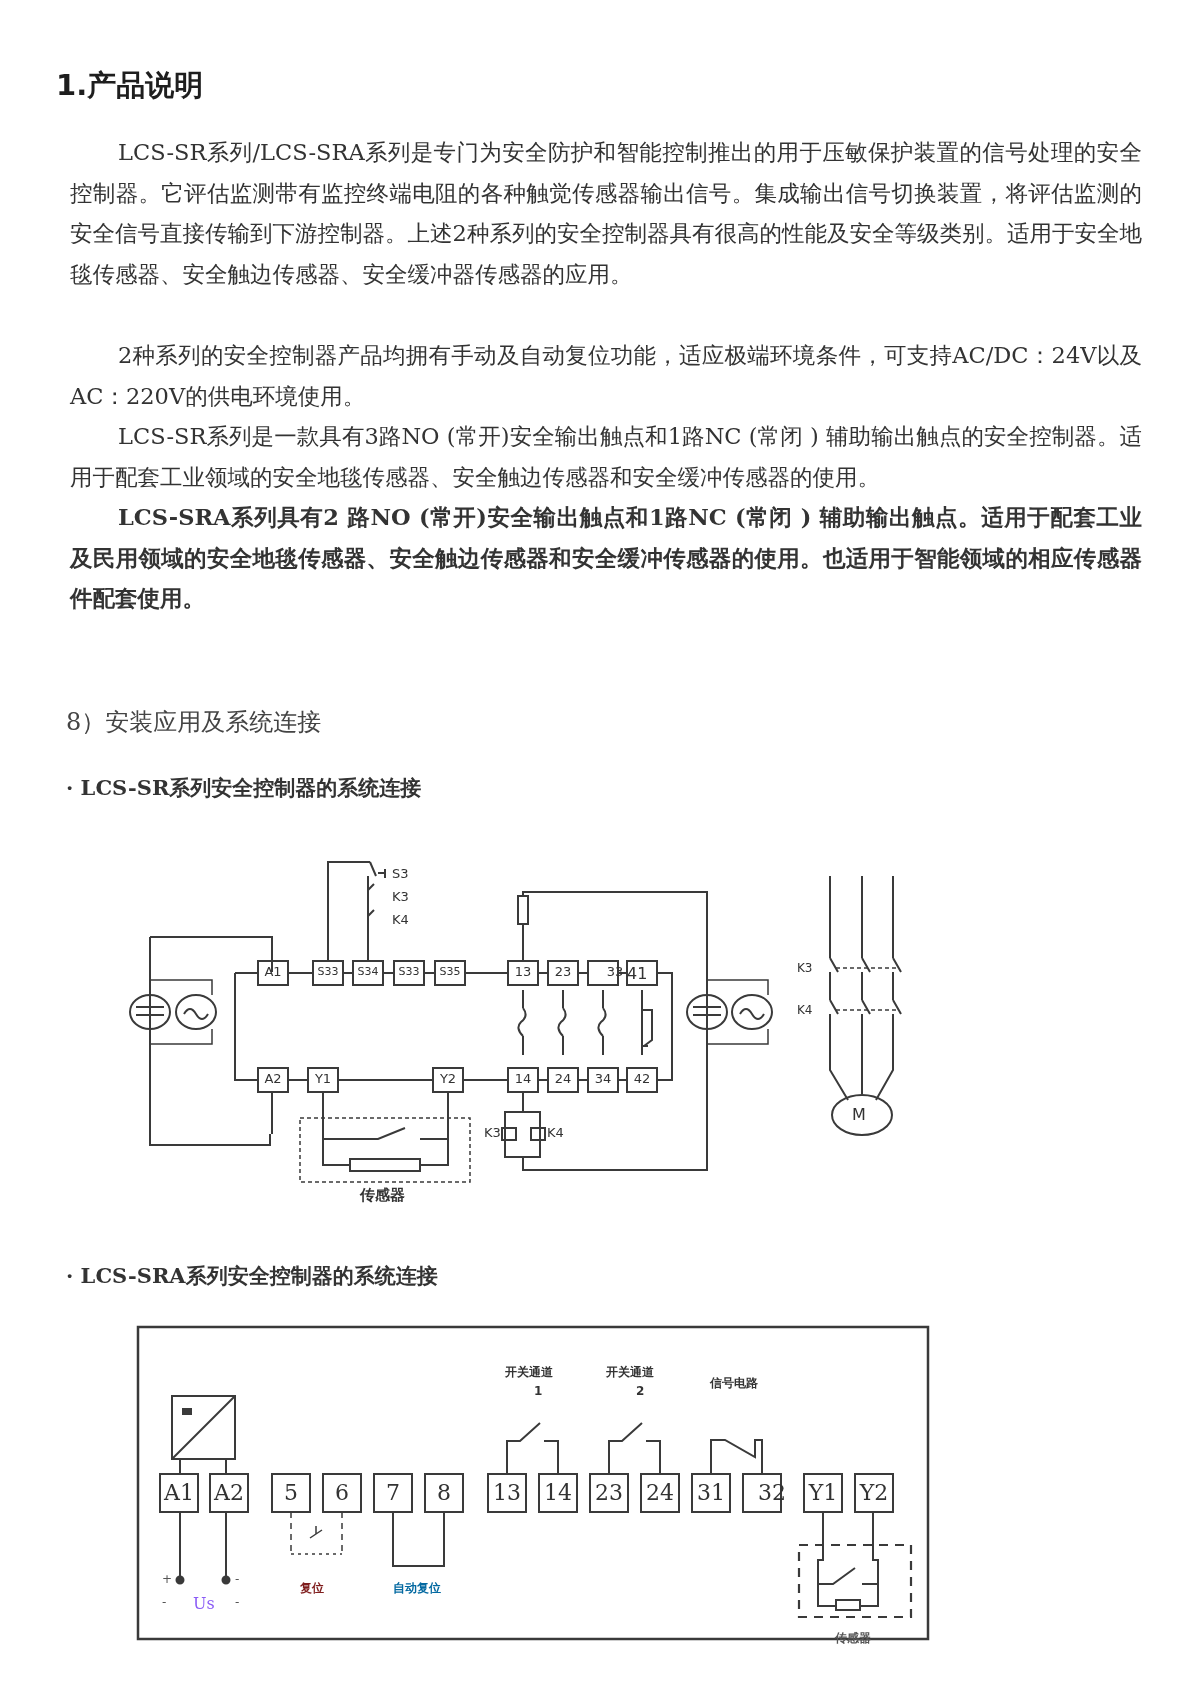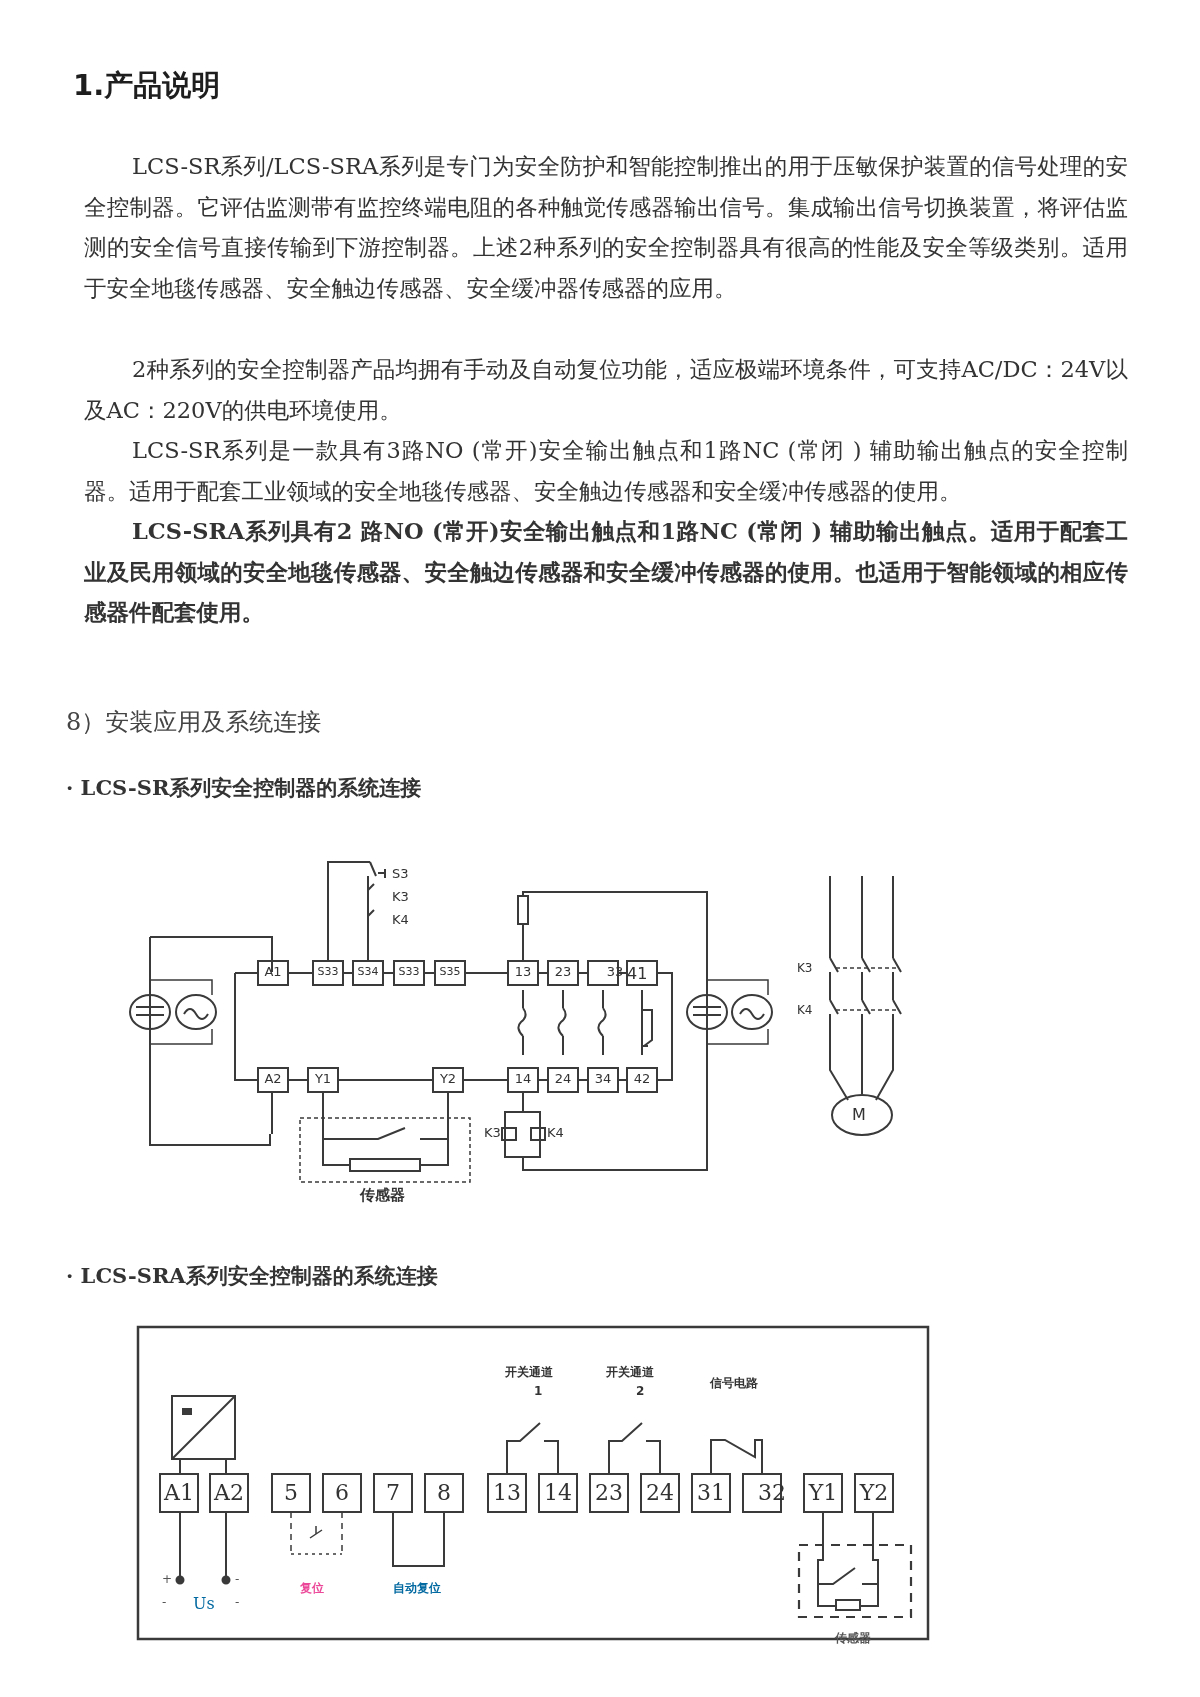--- a/index.html
+++ b/index.html
@@ -1,22 +1,22 @@
 <!DOCTYPE html>
 <html><head>
 <meta charset="utf-8">
 <style>
   html,body{margin:0;padding:0;background:#ffffff;}
   body{width:1200px;height:1697px;position:relative;overflow:hidden;color:#2b2b2b;
        font-family:"DejaVu Serif","Liberation Serif",serif;}
   .abs{position:absolute;}
-  .h1{left:73px;top:66px;font-family:"DejaVu Sans","Liberation Sans",sans-serif;font-weight:bold;
+  .h1{left:56px;top:66px;font-family:"DejaVu Sans","Liberation Sans",sans-serif;font-weight:bold;
       font-size:29px;color:#1e1e1e;letter-spacing:0px;}
   .para{left:66px;width:1080px;font-size:22.5px;line-height:40.5px;color:#333;}
-  .para p{margin:18px;text-align:justify;text-align-last:left;}
+  .para p{margin:4px;text-align:justify;text-align-last:left;}
   .p1{top:128px;}
   .p2{top:331px;}
   .p3{top:412px;}
   .p4{top:493px;font-weight:bold;}
   .indent{text-indent:48px;}
   .sub{left:66px;top:706px;font-size:24px;color:#444;}
   .bullet{left:66px;font-size:21px;color:#333;font-weight:bold;}
   .b1{top:774px;}
   .b2{top:1262px;}
 </style>
@@ -222,21 +222,21 @@
   <span class="abs" style="left:743px;top:1480px;width:58px;text-align:center;font-size:22px;font-family:'DejaVu Serif',serif">32</span>
   <span class="abs" style="left:804px;top:1480px;width:38px;text-align:center;font-size:22px;font-family:'DejaVu Serif',serif">Y1</span>
   <span class="abs" style="left:855px;top:1480px;width:38px;text-align:center;font-size:22px;font-family:'DejaVu Serif',serif">Y2</span>
 
   <span class="abs" style="left:505px;top:1364px;font-size:12px;font-weight:bold">开关通道</span>
   <span class="abs" style="left:534px;top:1384px;font-size:12px;font-weight:bold">1</span>
   <span class="abs" style="left:606px;top:1364px;font-size:12px;font-weight:bold">开关通道</span>
   <span class="abs" style="left:636px;top:1384px;font-size:12px;font-weight:bold">2</span>
   <span class="abs" style="left:710px;top:1375px;font-size:12px;font-weight:bold">信号电路</span>
 
-  <span class="abs" style="left:300px;top:1580px;font-size:12px;font-weight:bold;color:#ec4899">复位</span>
+  <span class="abs" style="left:300px;top:1580px;font-size:12px;font-weight:bold;color:#7f1d1d">复位</span>
   <span class="abs" style="left:393px;top:1580px;font-size:12px;font-weight:bold;color:#0369a1">自动复位</span>
   <span class="abs" style="left:162px;top:1572px;font-size:12px;color:#555">+</span>
   <span class="abs" style="left:235px;top:1572px;font-size:12px;color:#555">-</span>
   <span class="abs" style="left:162px;top:1595px;font-size:12px;color:#555">-</span>
   <span class="abs" style="left:235px;top:1595px;font-size:12px;color:#555">-</span>
-  <span class="abs" style="left:193px;top:1594px;font-size:16px;font-family:'DejaVu Serif',serif;color:#0369a1">Us</span>
+  <span class="abs" style="left:193px;top:1594px;font-size:16px;font-family:'DejaVu Serif',serif;color:#8b5cf6">Us</span>
   <span class="abs" style="left:835px;top:1630px;font-size:12px;font-weight:bold;color:#555">传感器</span>
 </div>
 
 </body></html>

